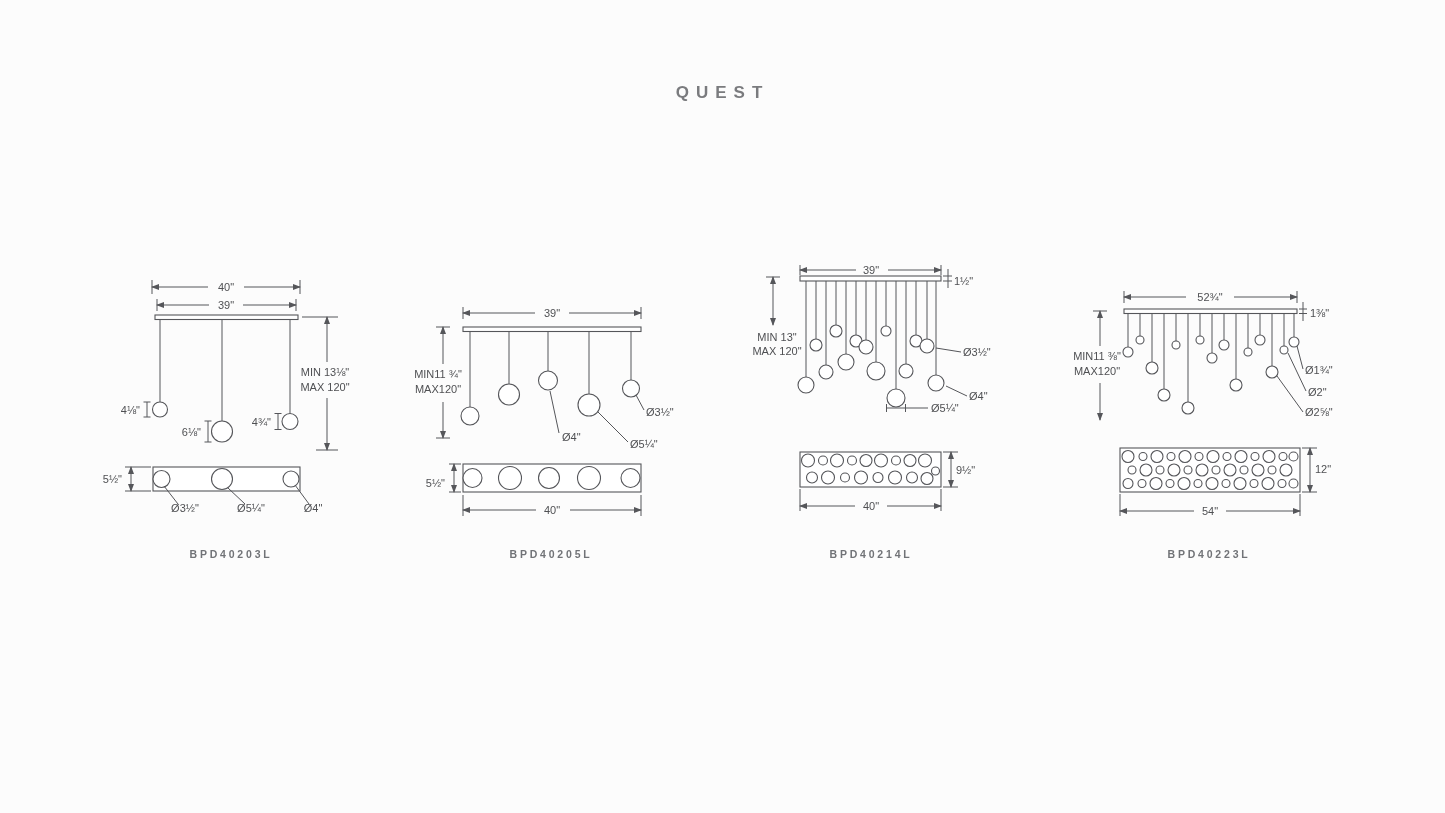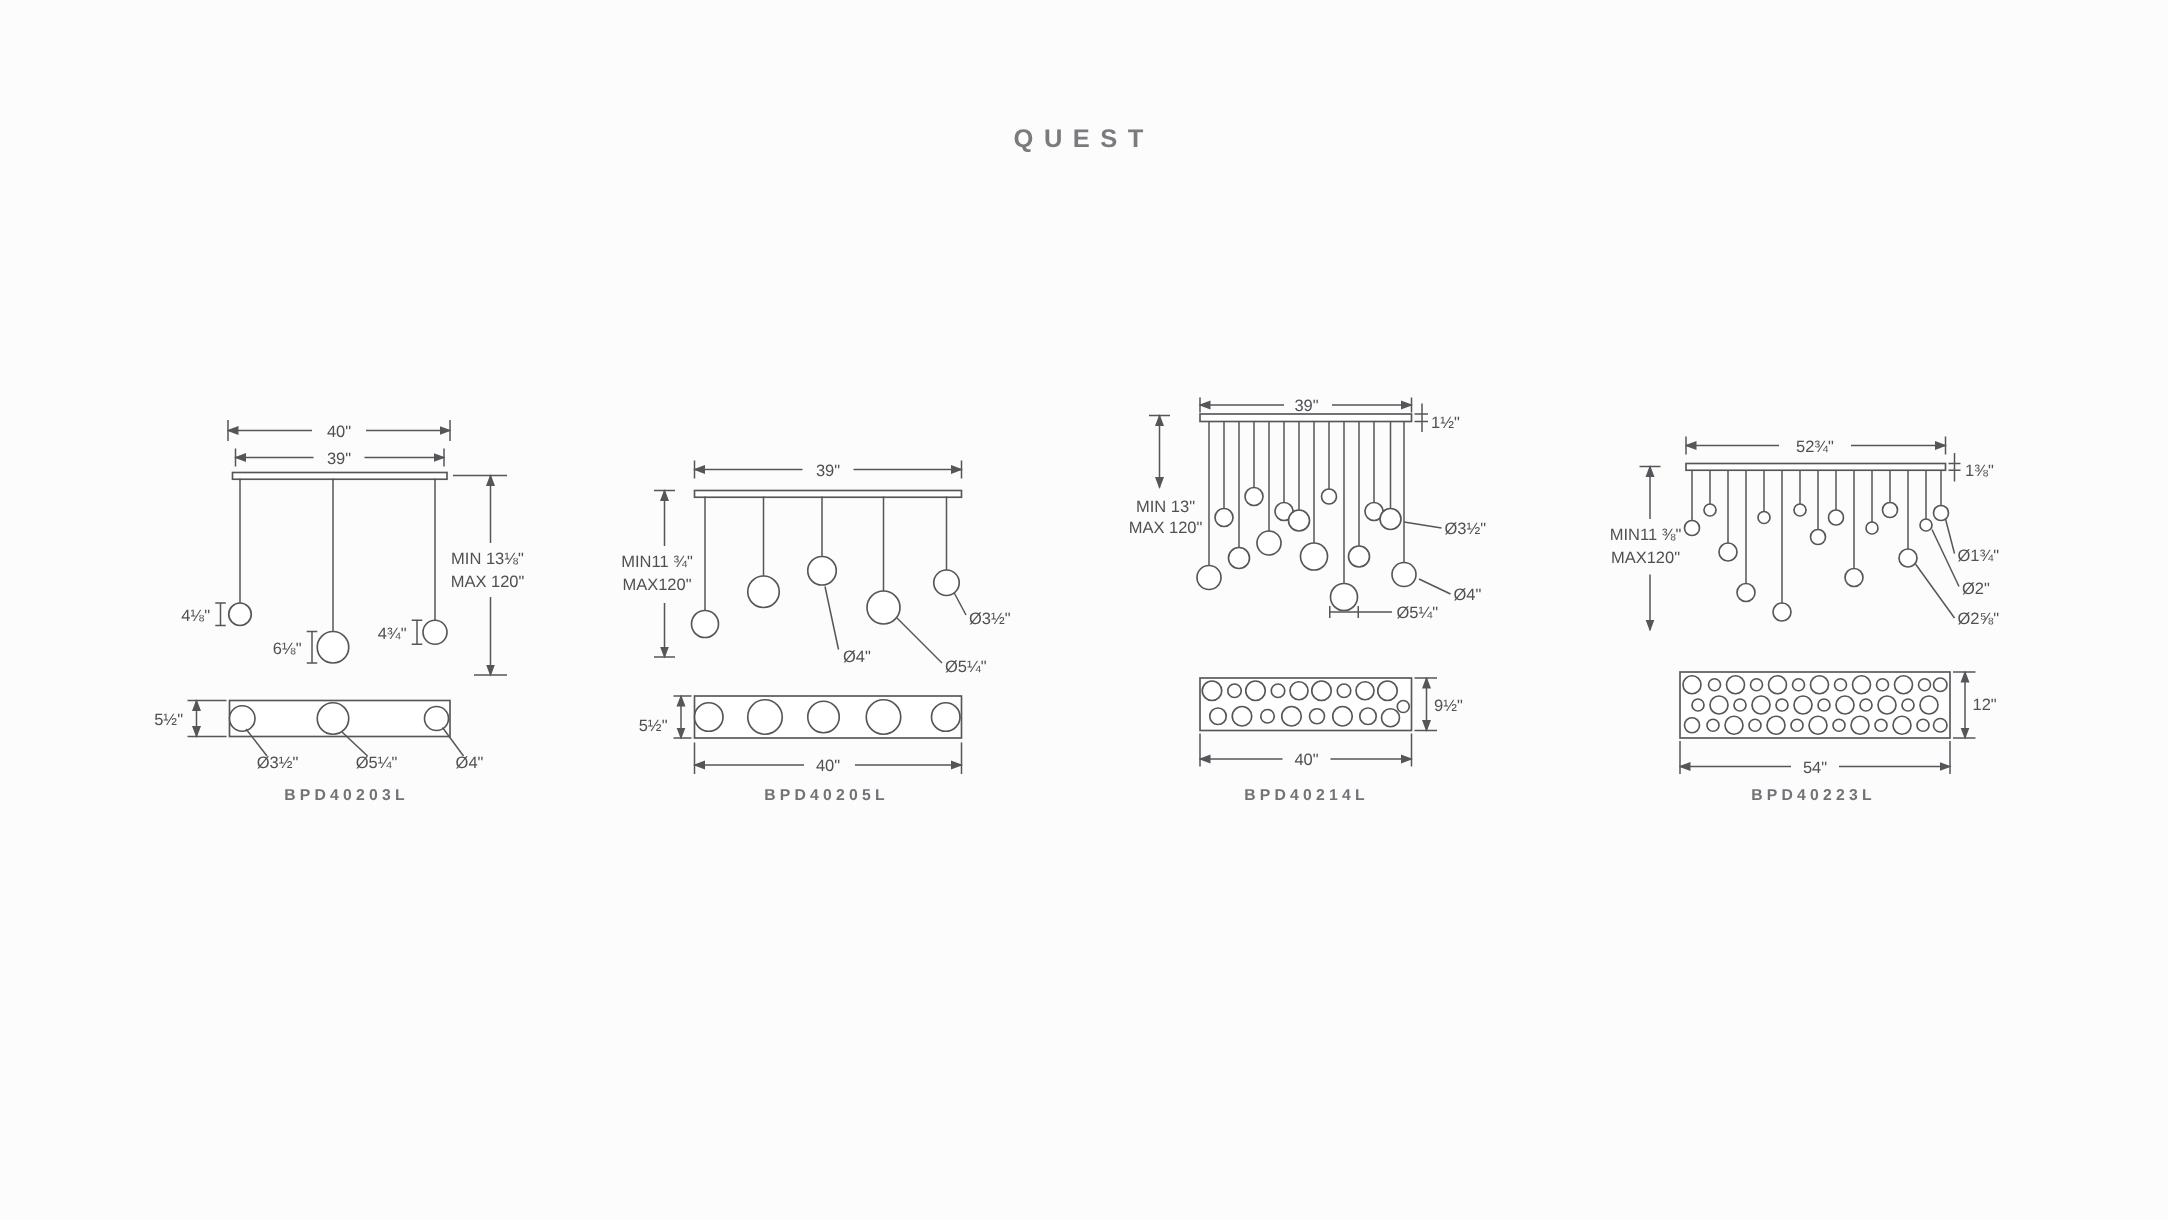--- a/index.html
+++ b/index.html
@@ -1,20 +1,20 @@
 <!DOCTYPE html>
 <html><head>
 <meta charset="utf-8">
 <style>
   html,body{margin:0;padding:0;background:#fcfcfc;}
   .stage{position:relative;width:1445px;height:813px;background:#fcfcfc;
          font-family:"Liberation Sans",sans-serif;overflow:hidden;}
   .title{position:absolute;top:80px;left:0;width:100%;text-align:center;
          color:#7a7b7e;font-weight:bold;font-size:17px;letter-spacing:7px;line-height:26px;}
-  .code{position:absolute;top:524px;transform:translateX(-50%);font-size:10.5px;
+  .code{position:absolute;top:548px;transform:translateX(-50%);font-size:10.5px;
         font-weight:bold;letter-spacing:2.8px;color:#717377;white-space:nowrap;}
   svg.sheet{position:absolute;left:0;top:0;}
   .ln{stroke:#55565a;stroke-width:1;fill:none;}
   .bar{fill:#ffffff;stroke:#55565a;stroke-width:1.1;}
   .ball{fill:#ffffff;stroke:#55565a;stroke-width:1.1;}
   .pad{fill:#fcfcfc;}
   text.dim{font-family:"Liberation Sans",sans-serif;font-size:11px;fill:#4f5053;}
 </style>
 </head>
 <body>

